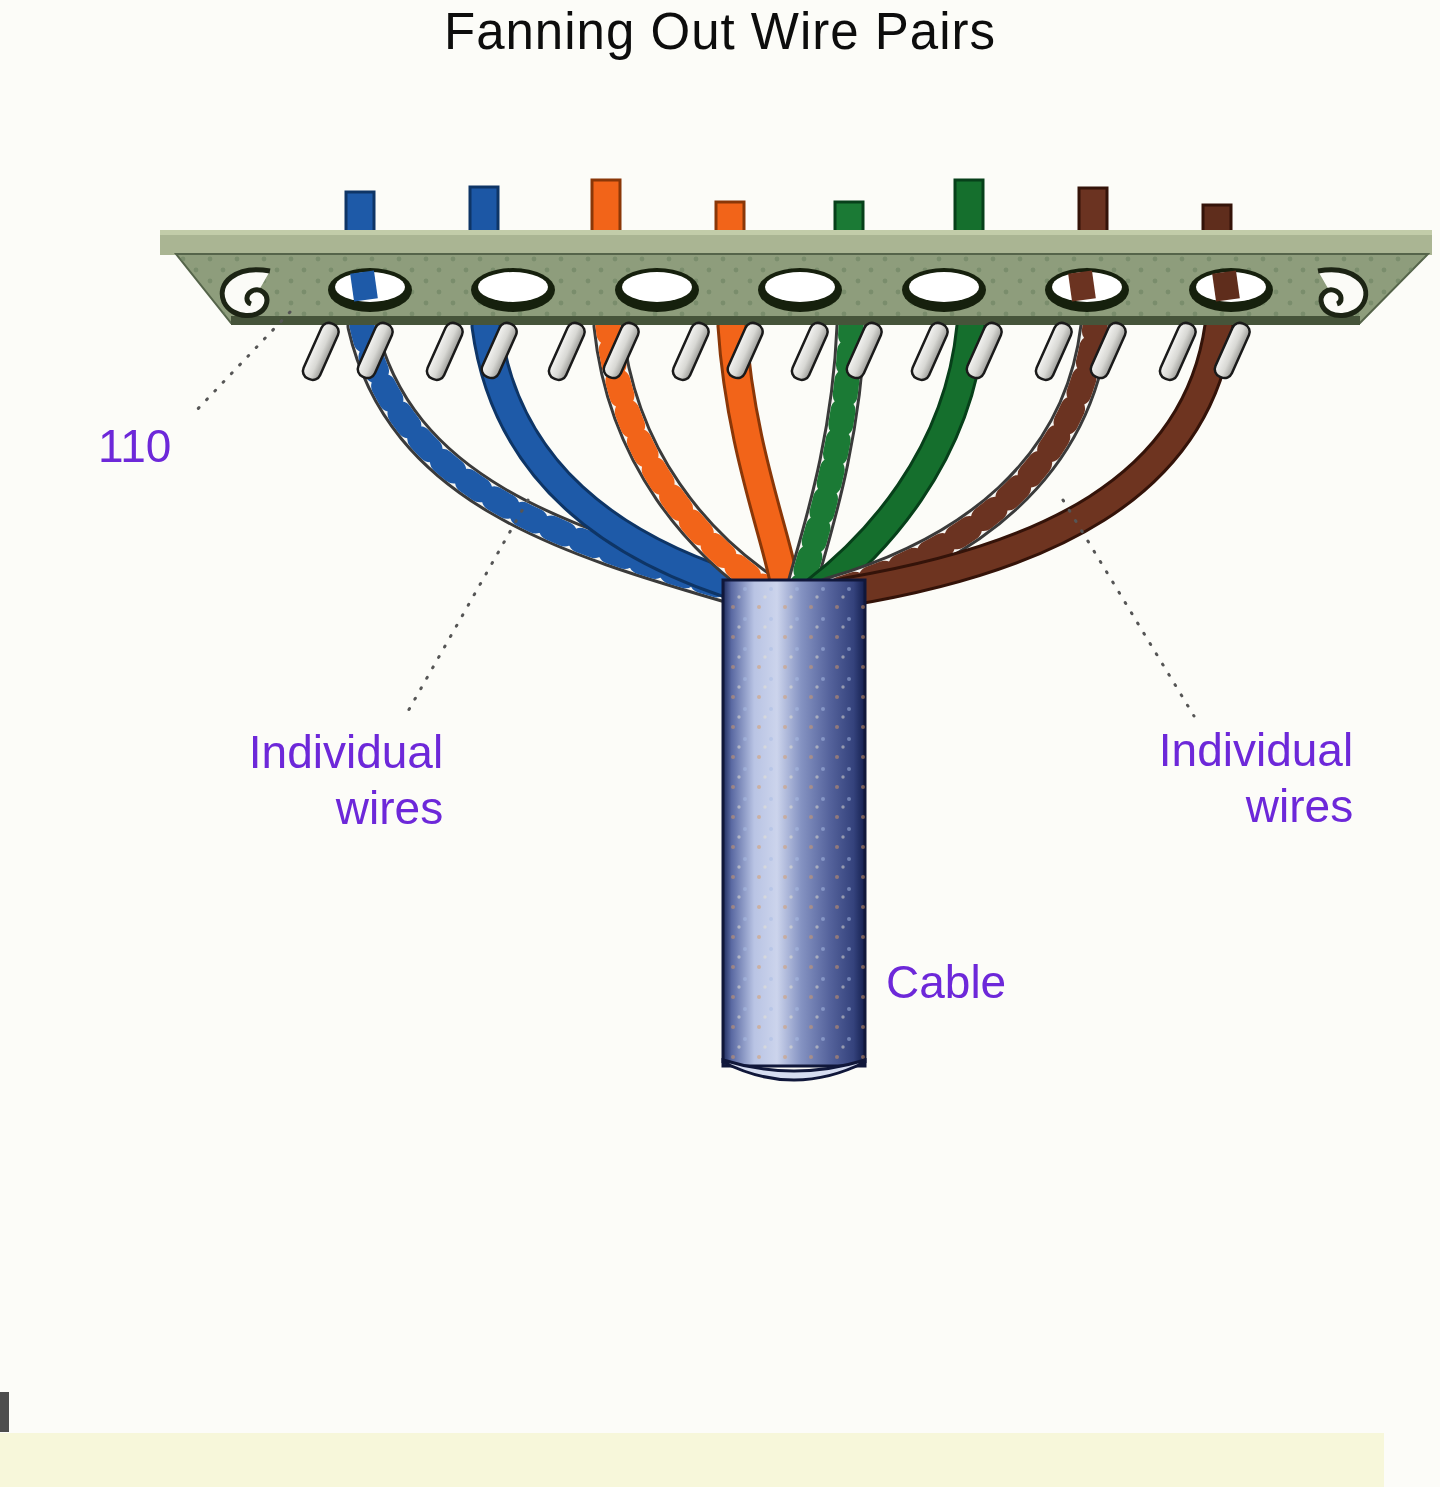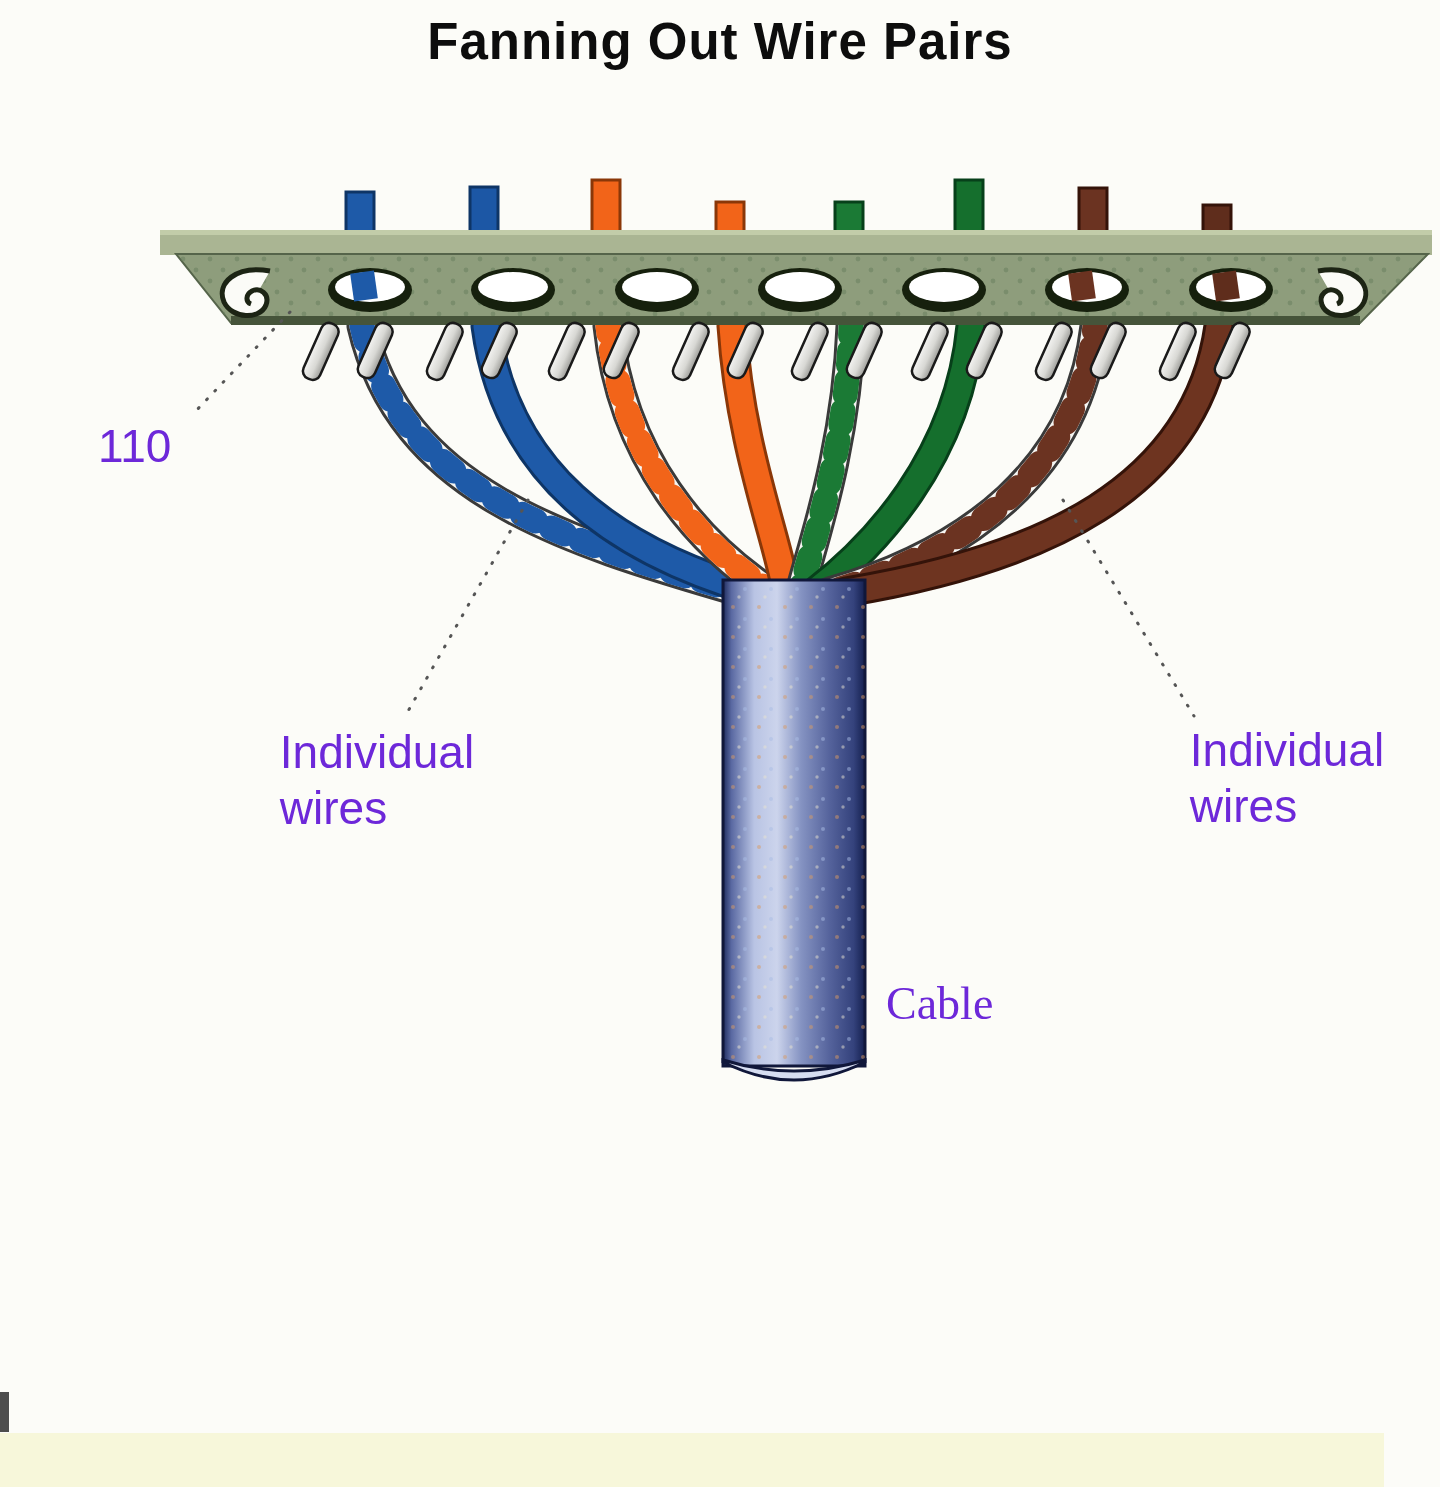--- a/index.html
+++ b/index.html
@@ -2,25 +2,25 @@
 <html><head>
 <meta charset="utf-8">
 <style>
   html,body{margin:0;padding:0;background:#ffffff;}
   .stage{
     position:relative;width:1440px;height:1487px;overflow:hidden;
     background:#fcfcf8;font-family:"Liberation Sans", sans-serif;
   }
   .stage svg{position:absolute;left:0;top:0;}
   .title{
-    position:absolute;top:12px;left:0;width:100%;text-align:center;
-    font-size:51px;font-weight:bold;color:#0d0d0d;letter-spacing:1px;
+    position:absolute;top:2px;left:0;width:100%;text-align:center;
+    font-size:51px;font-weight:normal;color:#0d0d0d;letter-spacing:1px;
   }
   .lbl{position:absolute;color:#6d28d9;font-size:46px;line-height:1.22;}
-  .lbl.center{text-align:left;transform:translateX(-50%);margin-left:31px;}
+  .lbl.center{text-align:right;transform:translateX(-50%);}
   .caption{
     position:absolute;top:1386px;left:22px;font-size:43px;color:#4d4d4d;
     letter-spacing:1px;white-space:nowrap;
   }
   .caption-bar{position:absolute;top:1392px;left:0;width:9px;height:40px;background:#4d4d4d;}
   .footer-band{position:absolute;top:1433px;left:0;width:1384px;height:54px;background:#f7f7da;}
 </style>
 </head>
 <body>
 
@@ -218,18 +218,18 @@
   <div class="lbl center" style="left:346px;top:724px;">
     <div>Individual</div>
     <div>wires</div>
   </div>
 
   <div class="lbl center" style="left:1256px;top:722px;">
     <div>Individual</div>
     <div>wires</div>
   </div>
 
-  <div class="lbl" style="left:886px;top:976px;font-family:Liberation Serif, serif;">Cable</div>
+  <div class="lbl" style="left:886px;top:954px;">Cable</div>
 
   <div class="caption-bar"></div>
   <div class="footer-band"></div>
 
 </div>
 
 </body></html>

